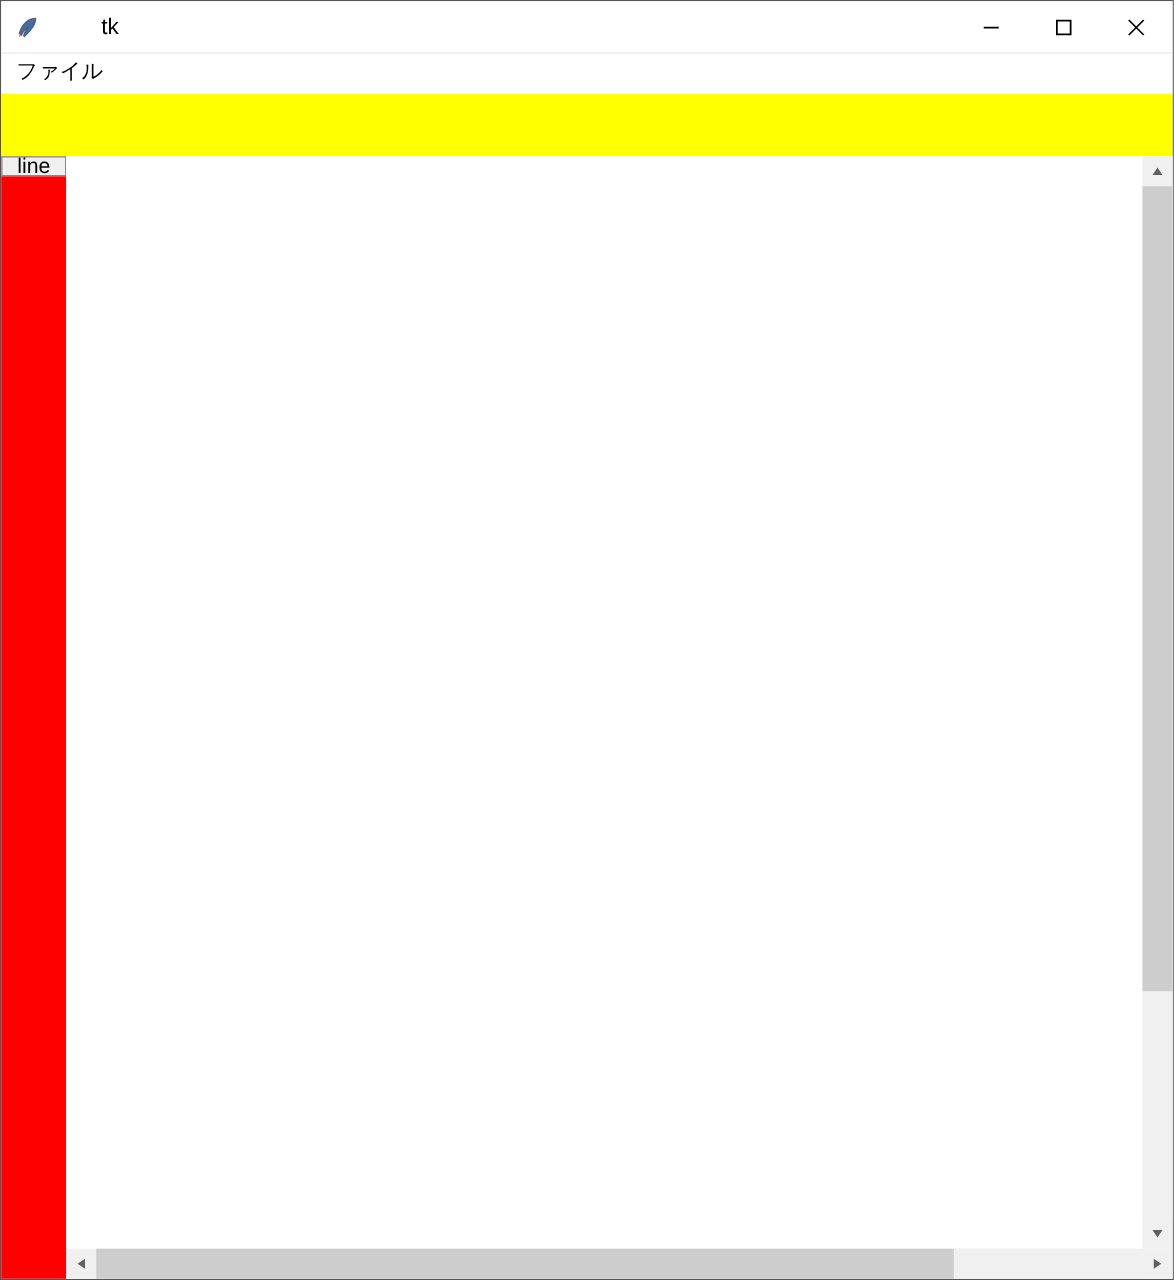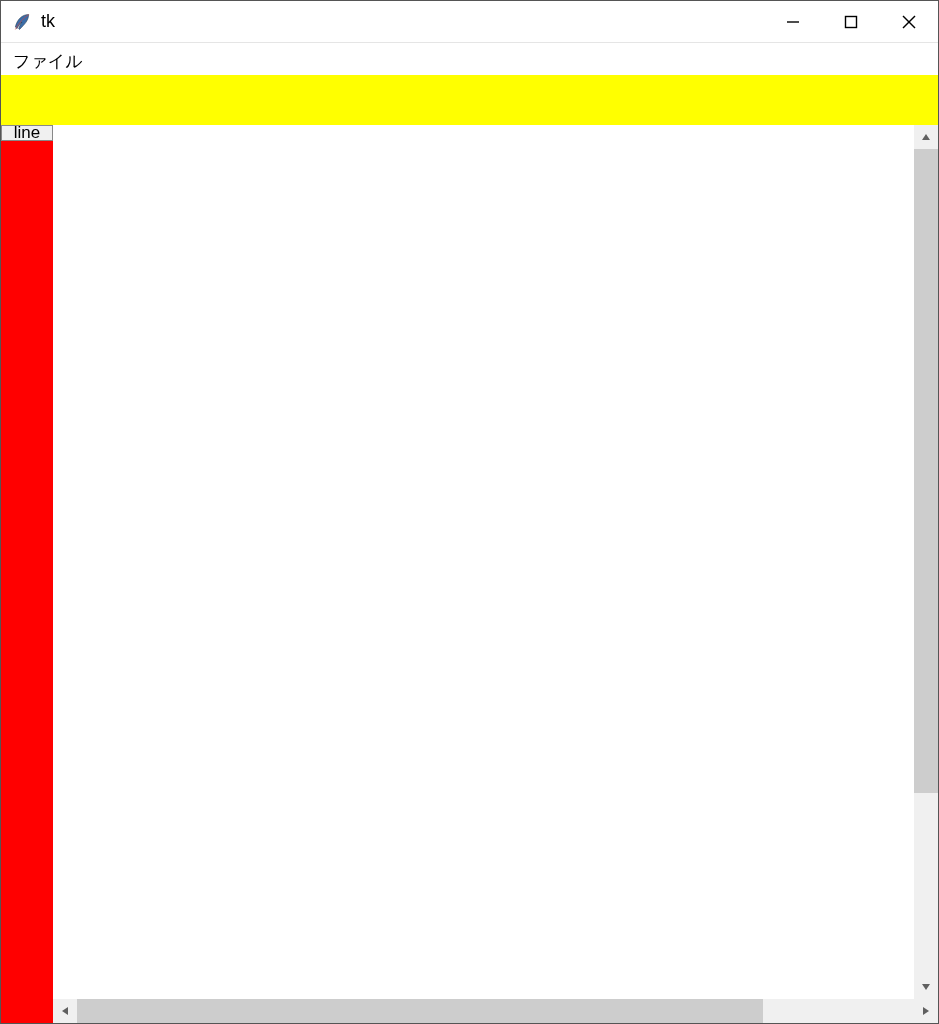--- a/index.html
+++ b/index.html
@@ -20,20 +20,21 @@
       display: flex;
       flex-direction: column;
     }
     .titlebar {
       height: 42px;
       background: #ffffff;
       display: flex;
       align-items: center;
       padding-left: 10px;
       border-bottom: 1px solid #e5e5e5;
+      gap: 40px;
     }
     .titlebar .app-icon {
       width: 22px;
       height: 22px;
       margin-right: 8px;
       display: inline-flex;
       align-items: center;
       justify-content: center;
     }
     .titlebar .title {
@@ -50,21 +51,21 @@
       display: flex;
       align-items: center;
       justify-content: center;
       cursor: pointer;
     }
     .titlebar .ctrl svg { display:block; }
     .menubar {
       height: 32px;
       background: #ffffff;
       display: flex;
-      align-items: flex-end;
+      align-items: flex-start;
       padding-left: 6px;
       font-size: 17px;
       color: #000;
     }
     .menu-item {
       padding: 2px 6px;
       cursor: pointer;
     }
     .yellowbar {
       height: 50px;

